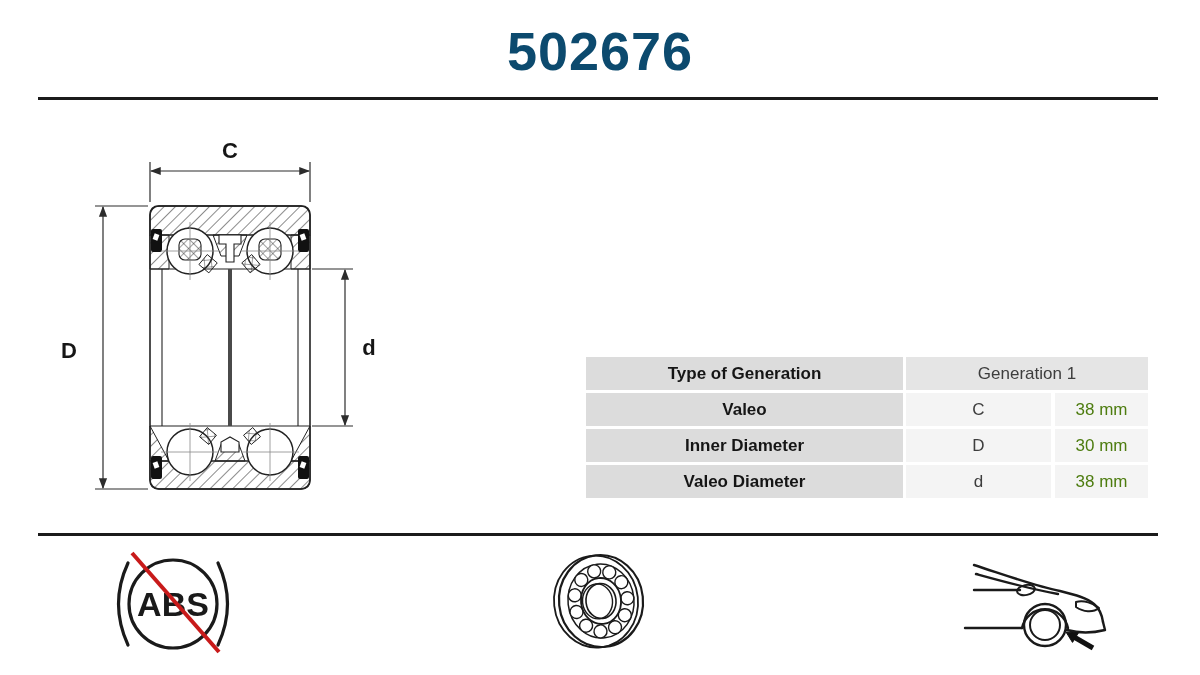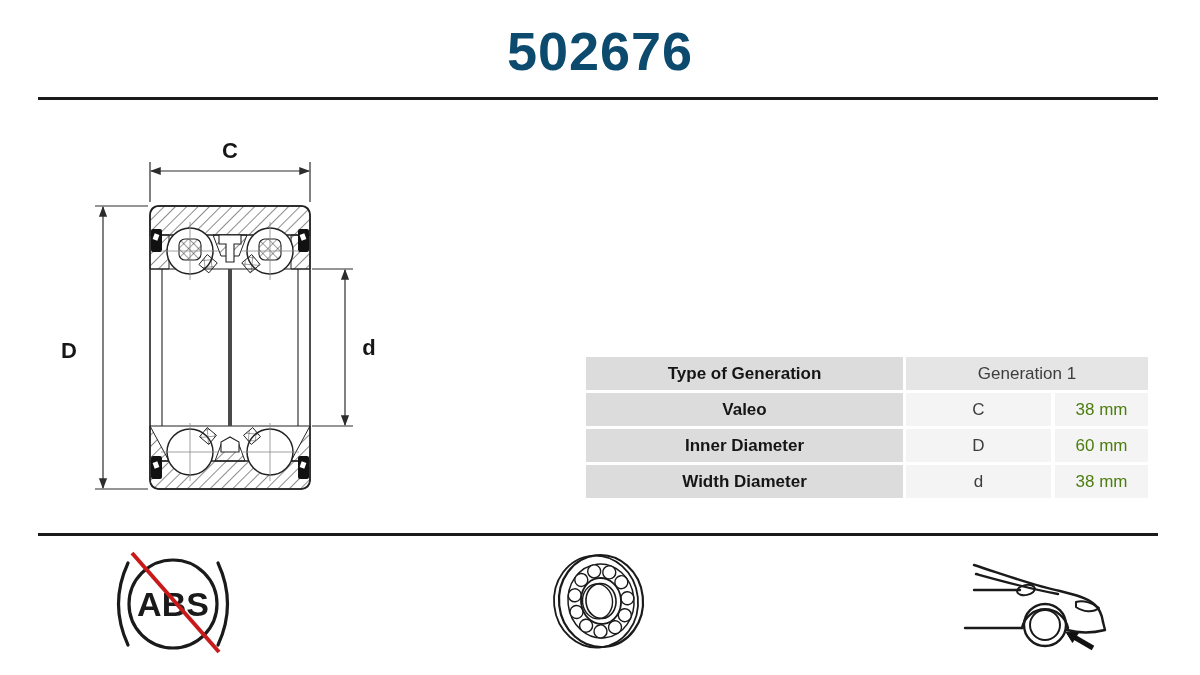--- a/index.html
+++ b/index.html
@@ -141,24 +141,24 @@
       <div class="cell cell-value-wide">Generation 1</div>
     </div>
     <div class="spec-row">
       <div class="cell cell-label">Valeo</div>
       <div class="cell cell-symbol">C</div>
       <div class="cell cell-value">38 mm</div>
     </div>
     <div class="spec-row">
       <div class="cell cell-label">Inner Diameter</div>
       <div class="cell cell-symbol">D</div>
-      <div class="cell cell-value">60 mm</div>
-    </div>
-    <div class="spec-row">
-      <div class="cell cell-label">Width Diameter</div>
+      <div class="cell cell-value">30 mm</div>
+    </div>
+    <div class="spec-row">
+      <div class="cell cell-label">Valeo Diameter</div>
       <div class="cell cell-symbol">d</div>
       <div class="cell cell-value">38 mm</div>
     </div>
   </div>
 
   <div class="rule rule-bottom"></div>
 
   <div class="icon-abs">
     <svg viewBox="0 0 150 132" width="150" height="132">
       <circle cx="68" cy="64" r="44" fill="none" stroke="#1a1a1a" stroke-width="3.2"></circle>

